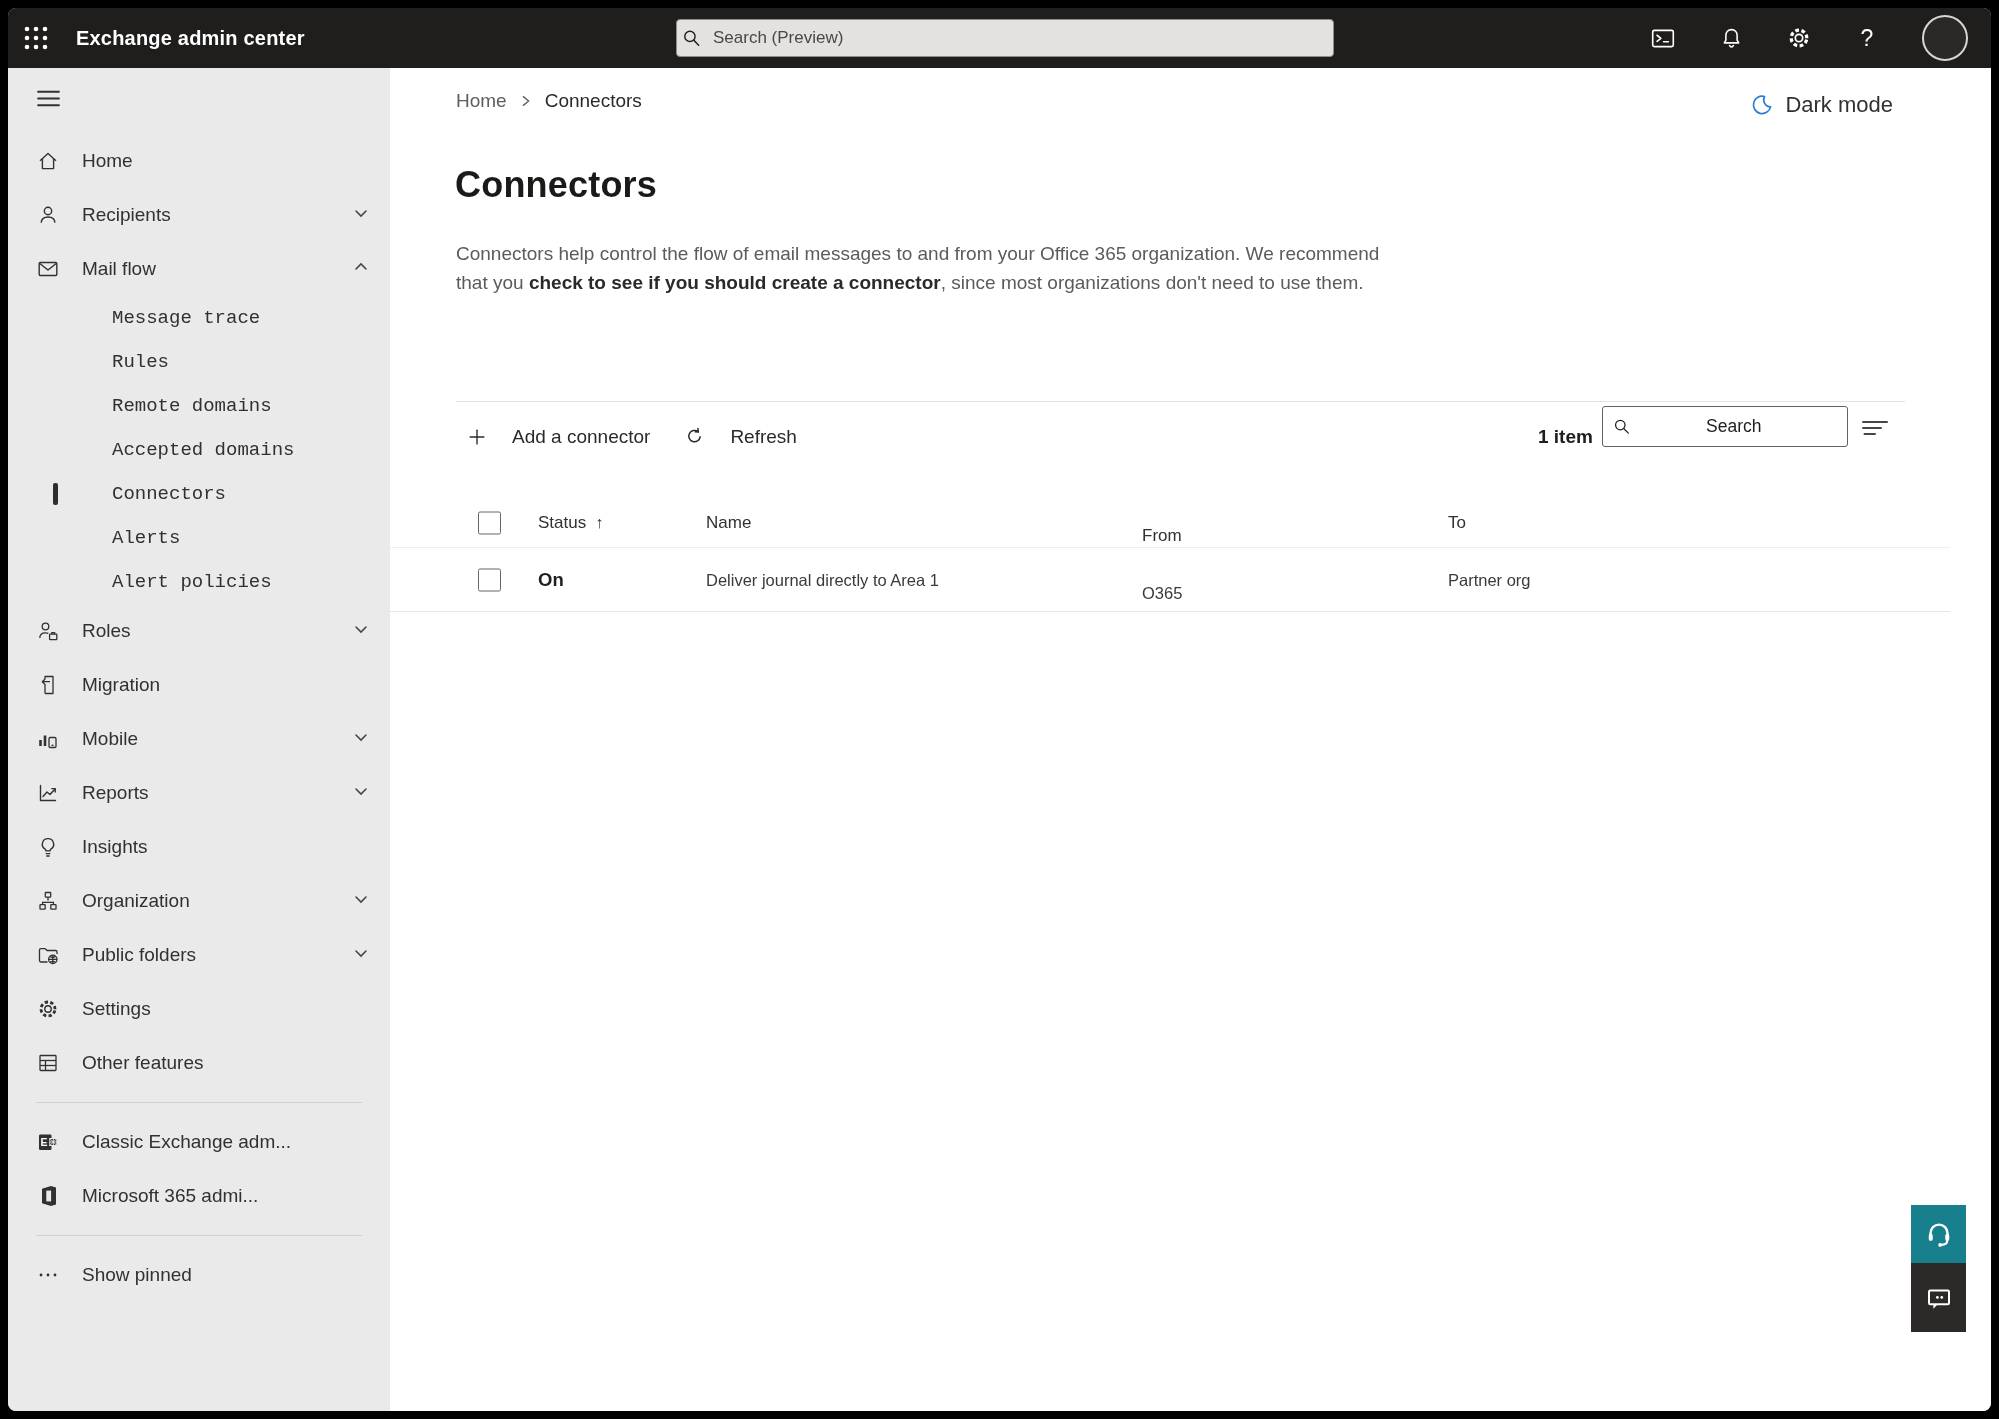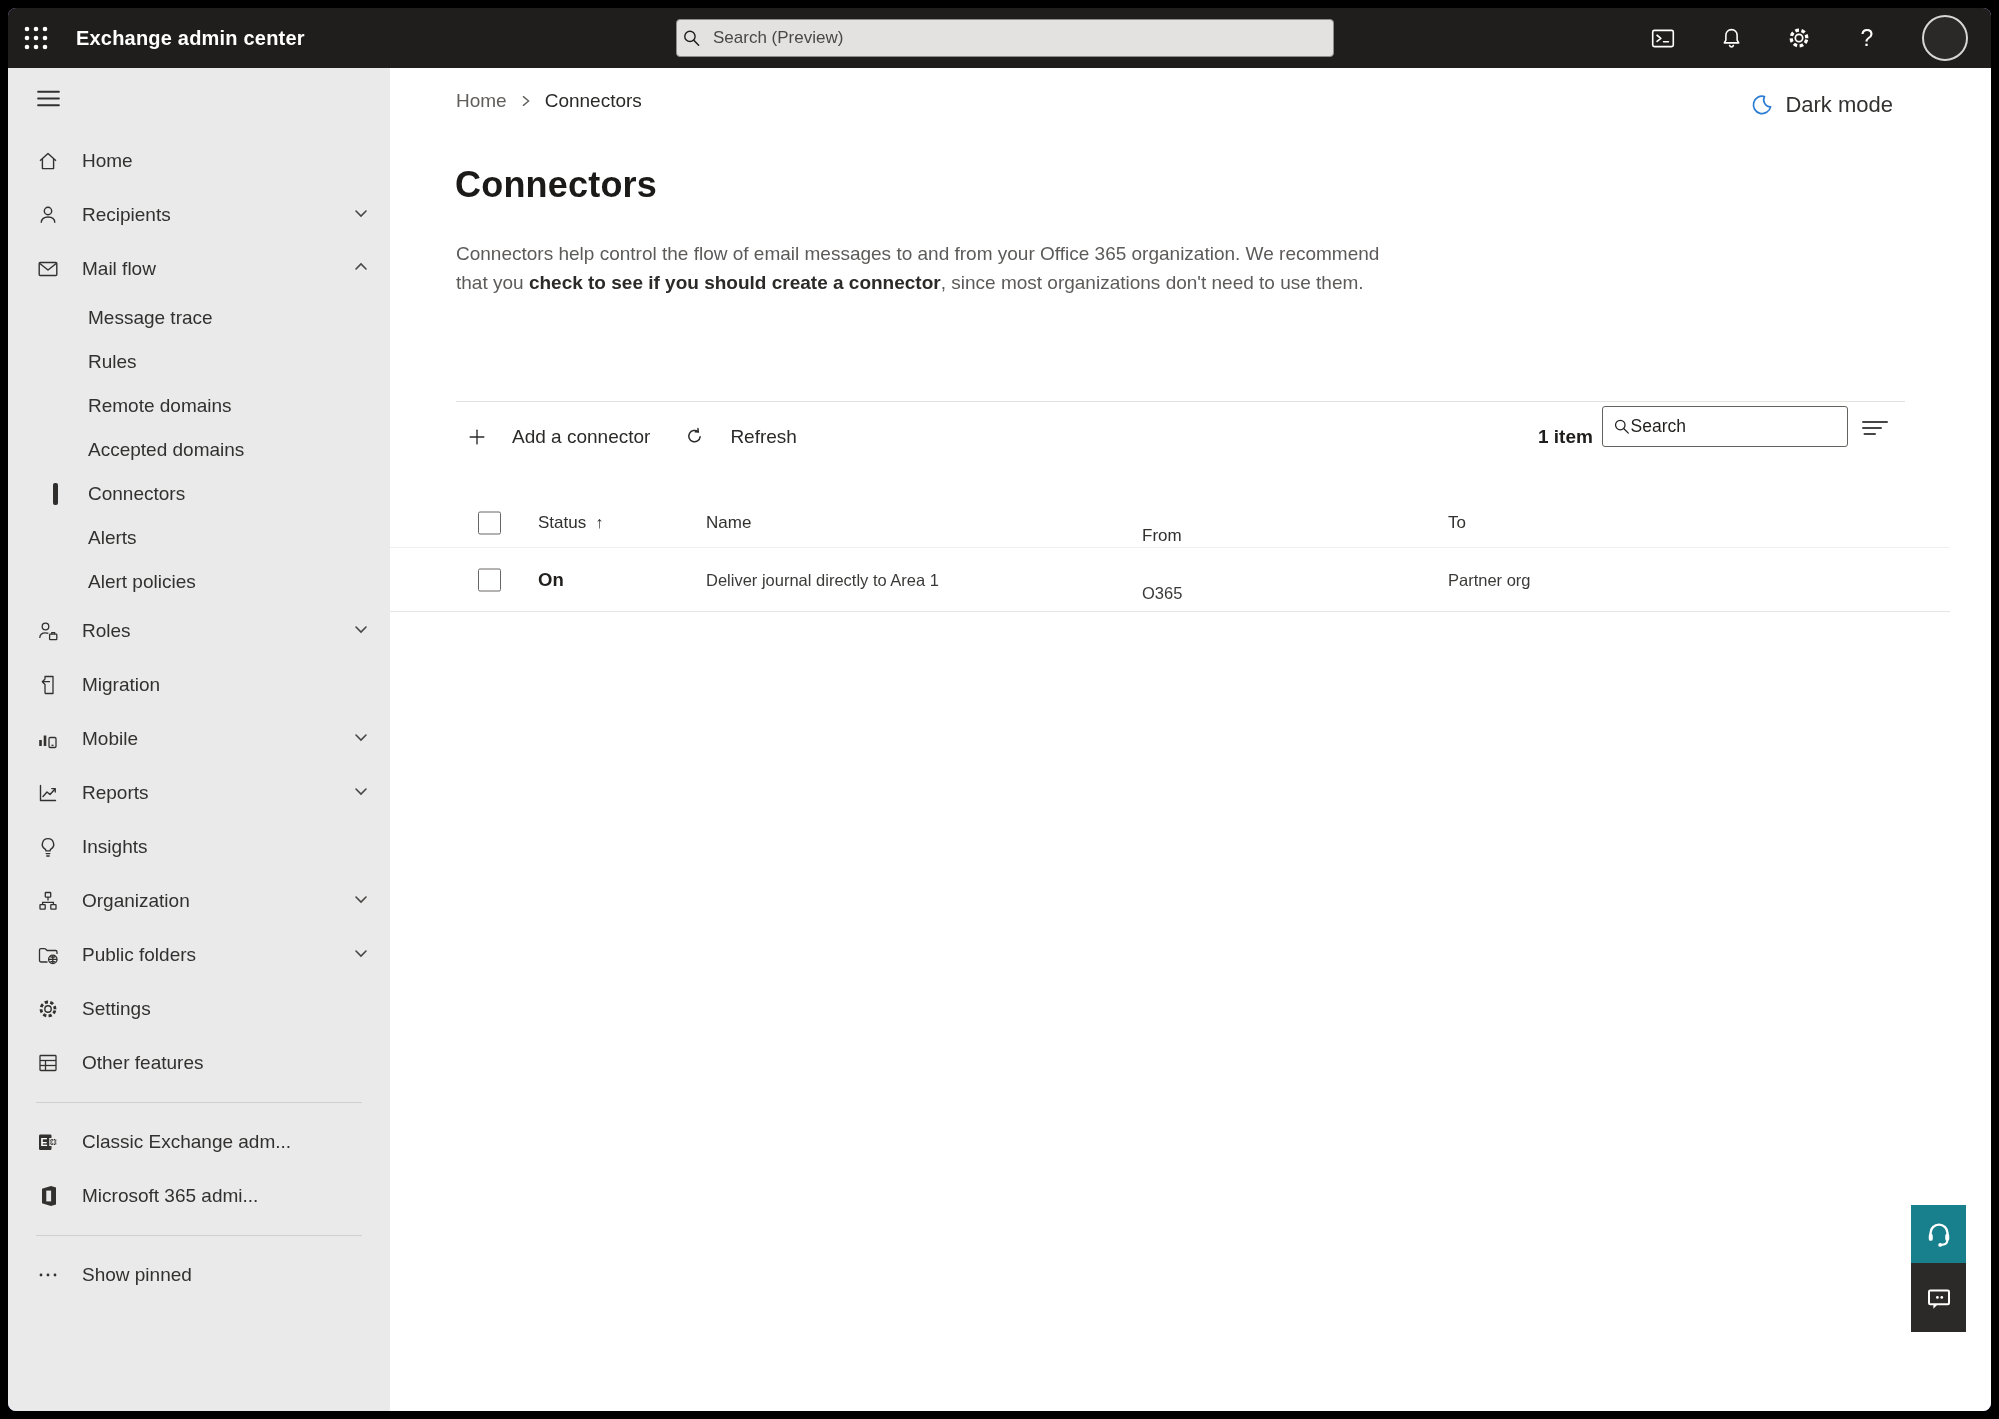--- a/index.html
+++ b/index.html
@@ -17,42 +17,42 @@
   .tico { width:26px; height:26px; display:flex; align-items:center; justify-content:center; cursor:pointer; }
   .help-glyph { color:#fff; font-size:23px; font-weight:400; }
   .avatar { width:46px; height:46px; border-radius:50%; border:2px solid #d8d6d4; background:#2a2928; cursor:pointer; }
 
   
   .sidebar { position:absolute; left:0; top:60px; width:382px; height:1343px; background:#eaeaea; color:#323130; overflow:hidden; }
   .hamburger { height:60px; display:flex; align-items:center; padding-left:28px; cursor:pointer; }
   .nav { margin-top:6px; }
   .nv, .ns { position:relative; display:flex; align-items:center; cursor:pointer; font-size:19px; color:#323130; }
   .nv { height:54px; padding-left:28px; }
-  .ns { height:44px; padding-left:80px; }
+  .ns { height:44px; padding-left:104px;font-family:Liberation Mono, monospace; }
   .nv .nav-icon { width:24px; height:24px; flex:0 0 24px; display:flex; align-items:center; justify-content:center; }
   .nv .nav-label { margin-left:22px; }
   .chev { position:absolute; right:21px; top:50%; transform:translateY(-50%); }
   .sel-bar { position:absolute; left:45px; top:50%; transform:translateY(-50%); width:5px; height:22px; background:#2f2e2d; border-radius:2px; }
   .side-div { height:1px; background:#d2d0ce; margin:12px 28px 12px 28px; }
 
   
   .main { position:absolute; left:382px; top:60px; width:1601px; height:1343px; background:#fff; }
   .breadcrumb { position:absolute; left:66px; top:22px; display:flex; align-items:center; gap:12px; font-size:19px; }
   .bc-home { color:#605e5c; cursor:pointer; }
   .bc-cur { color:#2b2a29; }
   .darkmode { position:absolute; right:98px; top:24px; display:flex; align-items:center; gap:11px; cursor:pointer; font-size:22px; color:#323130; }
   .page-title { position:absolute; left:65px; top:96px; font-size:36px; font-weight:700; color:#1b1a19; letter-spacing:.2px; }
   .page-desc { position:absolute; left:66px; top:172px; width:930px; font-size:19px; line-height:28.5px; color:#5d5b5a; }
   .desc-strong { color:#2b2a29; font-weight:600;margin-top:12px; }
   .divider1 { position:absolute; left:66px; top:333px; width:1449px; height:1px; background:#e4e2e0; }
   .toolbar { position:absolute; left:66px; top:348px; height:42px; display:flex; align-items:center; gap:14px; }
   .tbtn { display:flex; align-items:center; gap:24px; font-size:19px; color:#2b2a29; padding:6px 10px; border-radius:2px; cursor:pointer; }
   .item-count { position:absolute; left:1148px; top:358px; font-size:19px; font-weight:700; color:#1f1e1d; }
   .list-search { position:absolute; left:1212px; top:338px; width:246px; height:41px; border:1.4px solid #64625f; border-radius:3px; display:flex; align-items:center; padding:0 10px; background:#fff; }
-  .list-search input { border:none; outline:none; width:100%; font-size:17.5px; color:#201f1e; font-family:"Liberation Sans",sans-serif; }
+  .list-search input { border:none; outline:none; width:100%; font-size:17.5px; color:#201f1e; font-family:"Liberation Sans",sans-serif;text-align:center; }
   .list-search input::placeholder { color:#201f1e; }
   .filter-btn { position:absolute; left:1468px; top:347px; width:34px; height:26px; display:flex; align-items:center; justify-content:center; cursor:pointer; }
 
   .thr { position:absolute; left:0; top:430px; width:1560px; height:50px; border-bottom:1px solid #f0efed; font-size:17px; color:#323130; }
   .tdr { position:absolute; left:0; top:481px; width:1560px; height:63px; border-bottom:1px solid #e8e6e4; font-size:16.5px; color:#3b3a39; }
   .cell { position:absolute; top:50%; transform:translateY(-50%); white-space:nowrap; }
   .c-check { left:88px; }
   .c-status { left:148px; }
   .c-name { left:316px; }
   .c-from { left:752px;margin-top:13px; }

